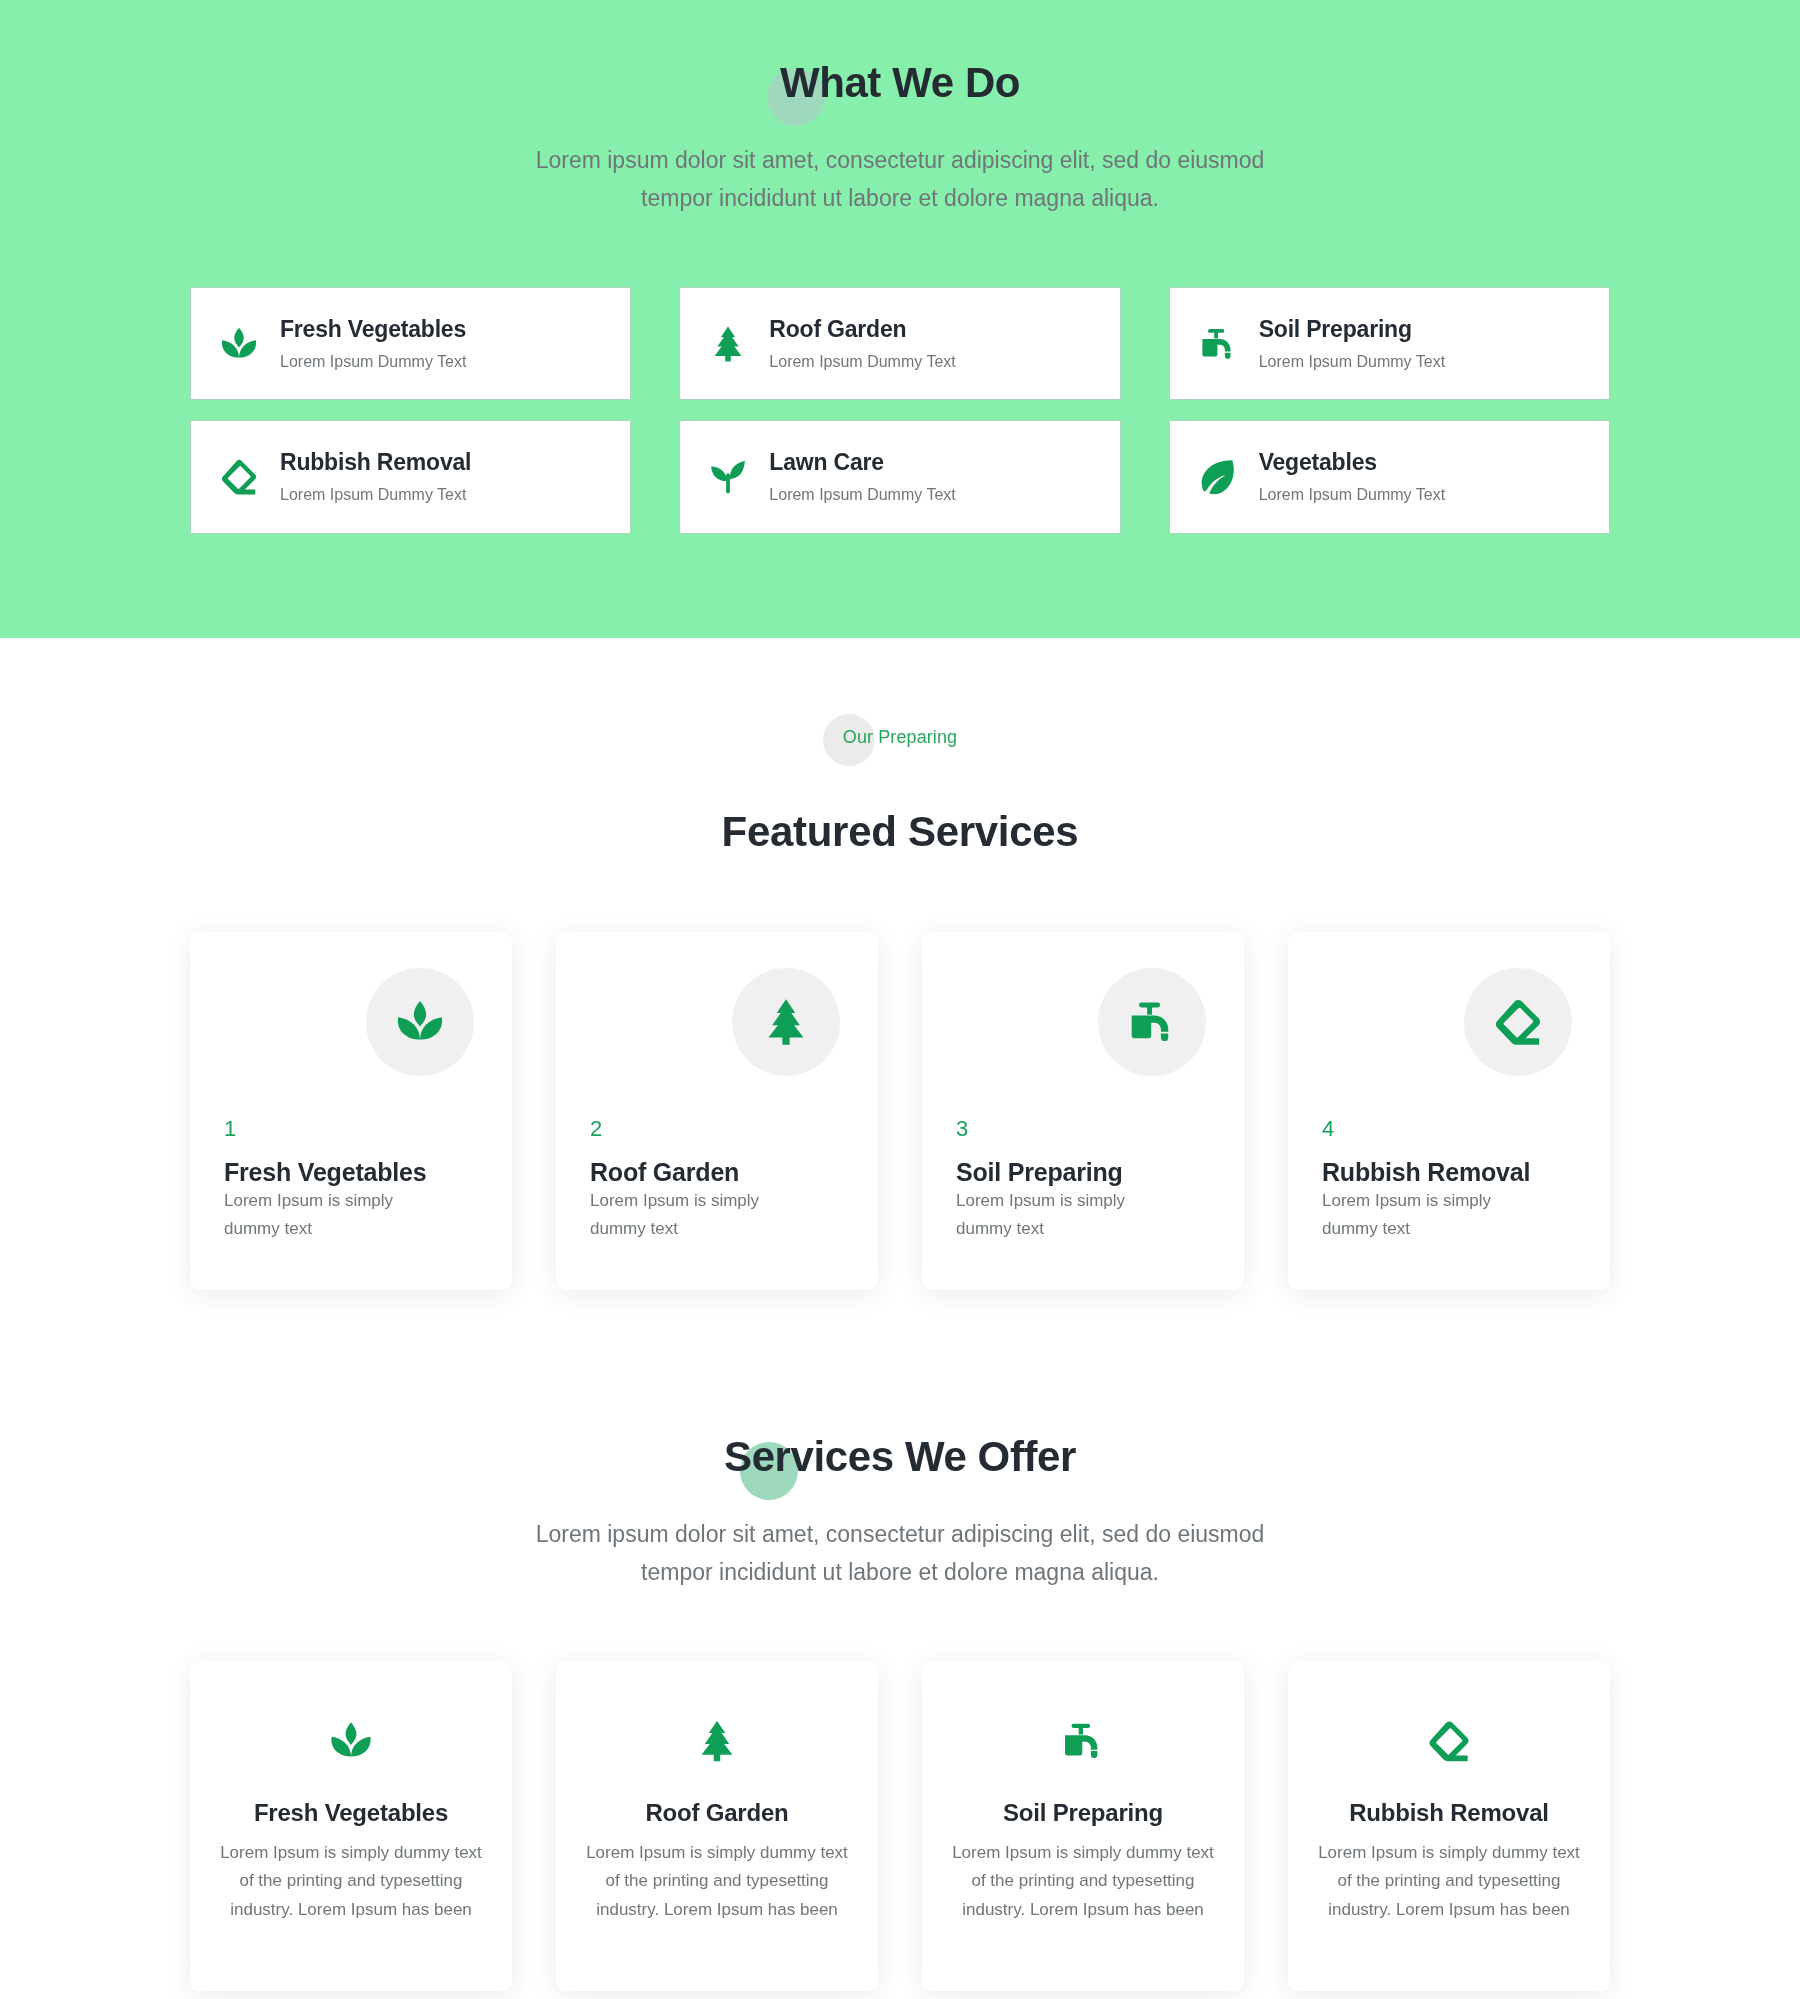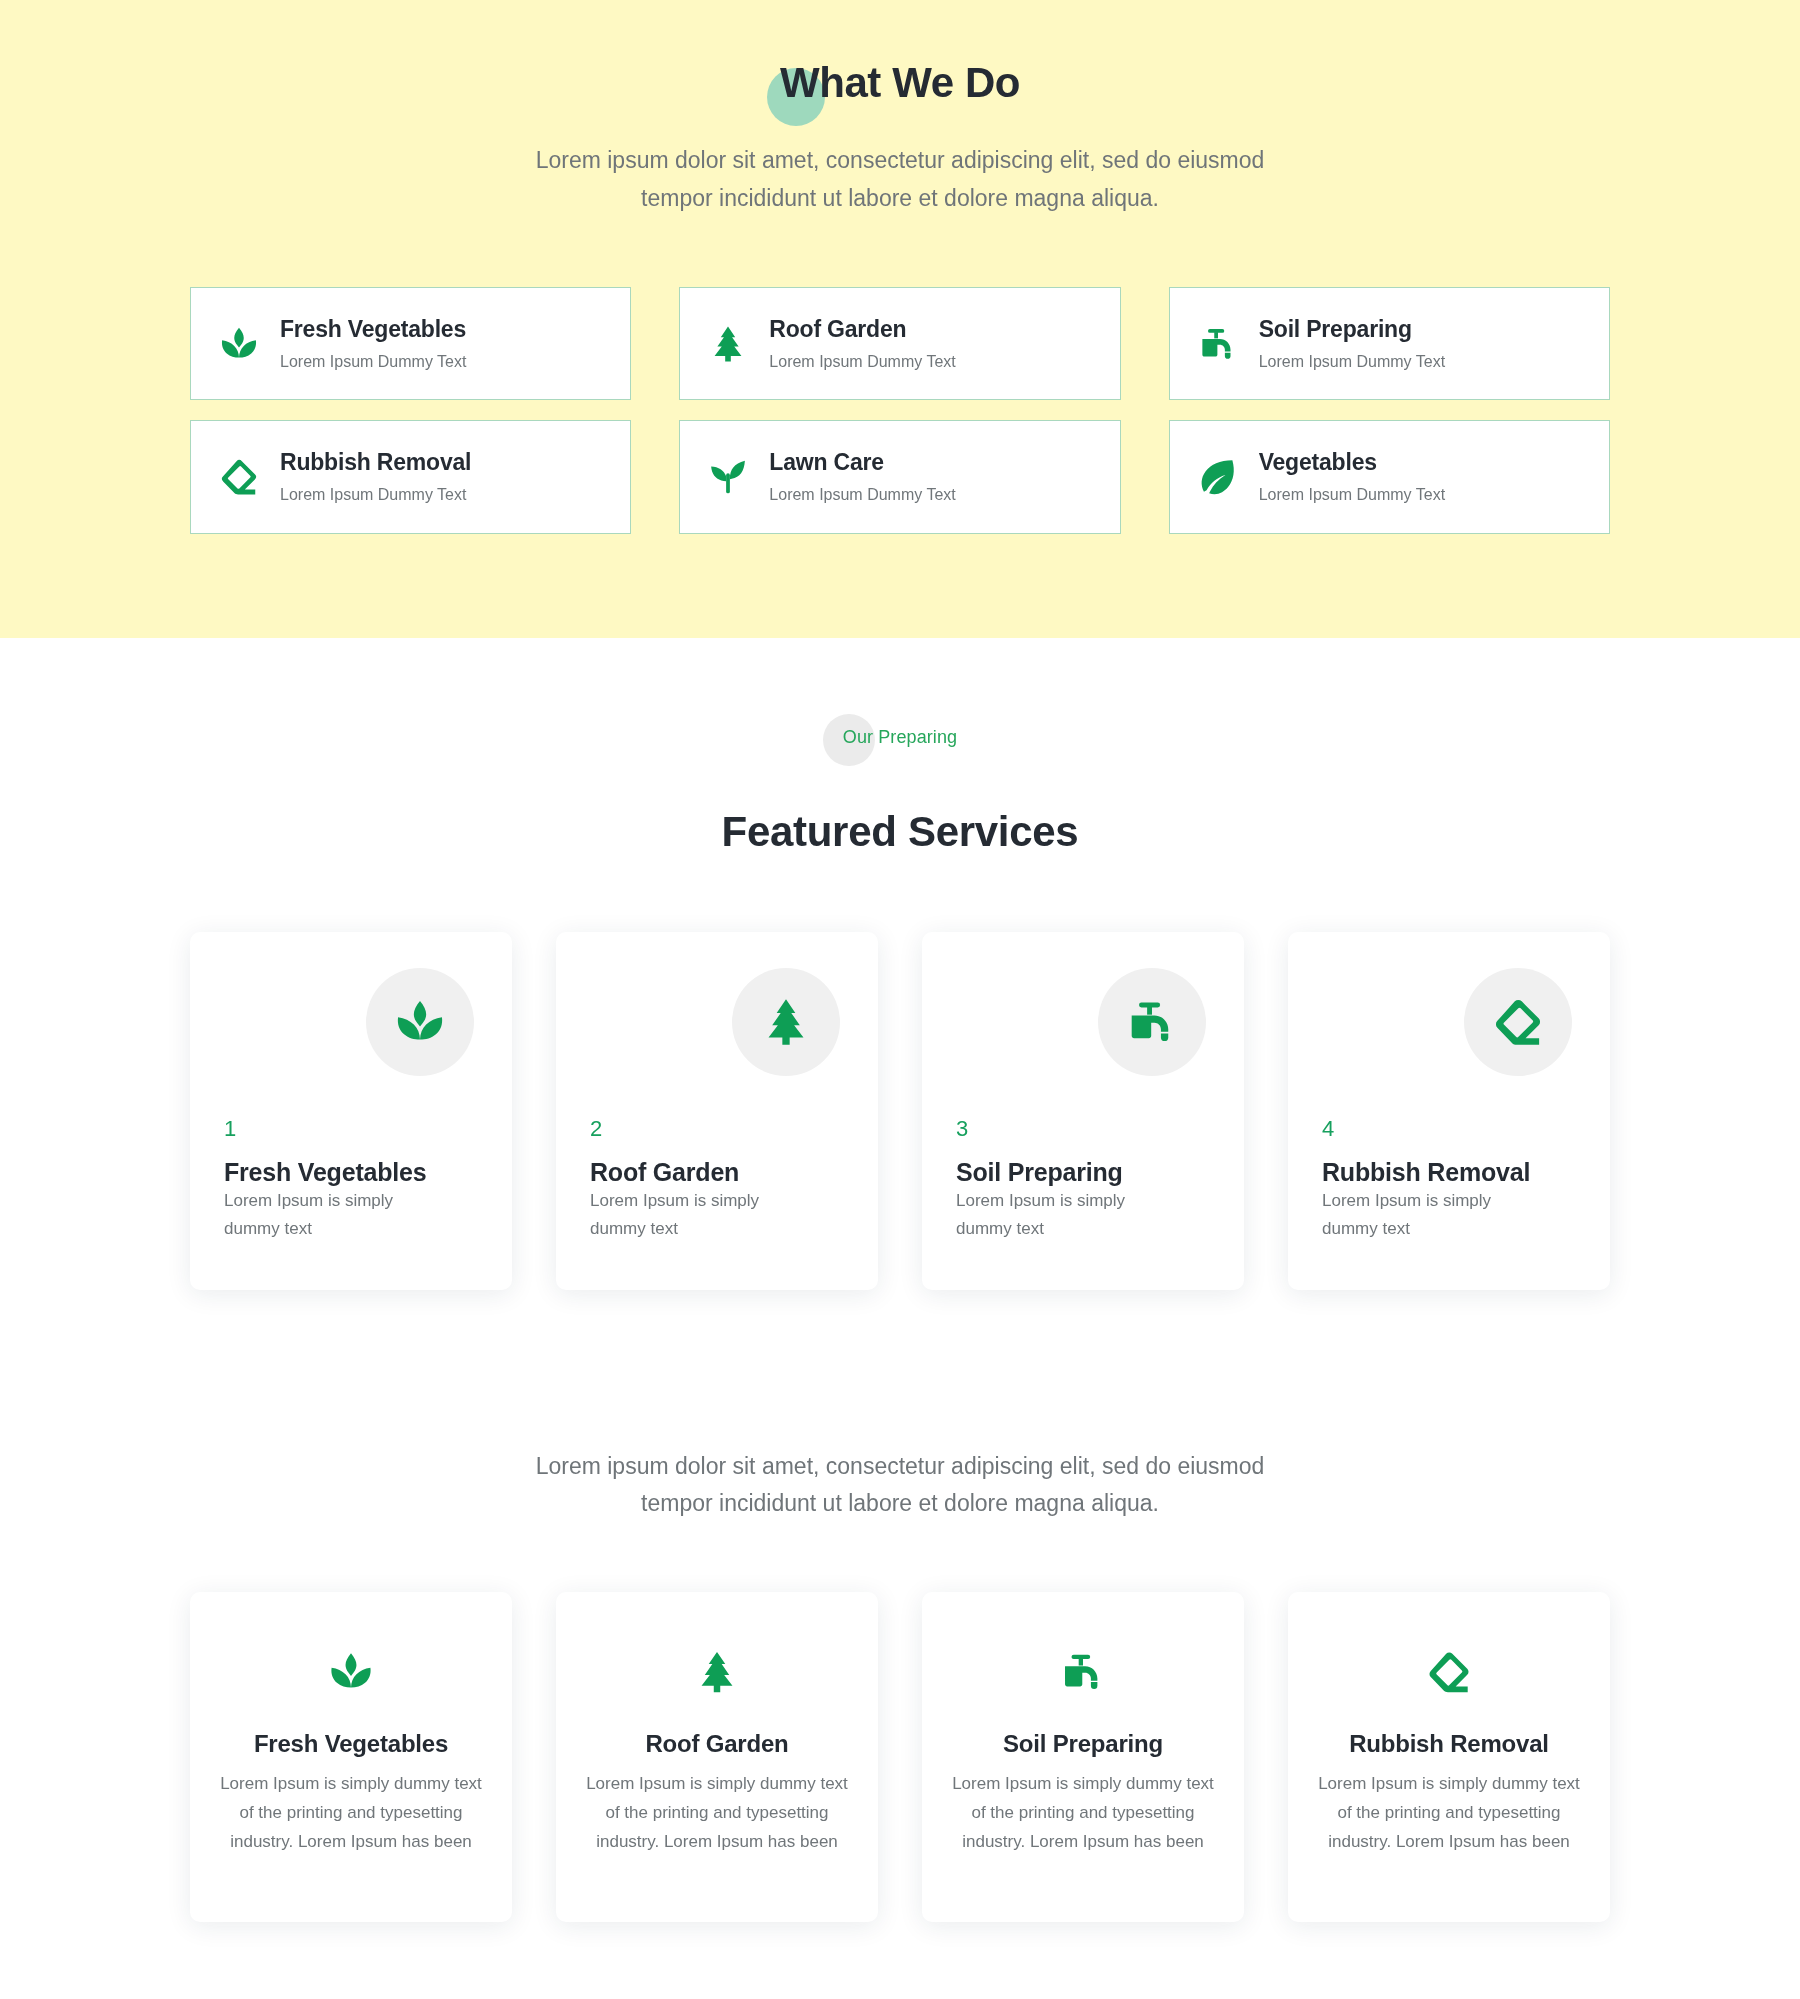--- a/index.html
+++ b/index.html
@@ -6,21 +6,21 @@
 
   body {
     width: 1800px;
     background: #ffffff;
     font-family: "Liberation Sans", sans-serif;
     -webkit-font-smoothing: antialiased;
   }
 
   
   .what-we-do-section {
-    background: #fef9c3;
+    background: #86efac;
     padding: 40px 0 104px 0;
   }
 
   .section-inner {
     width: 1420px;
     margin: 0 auto;
   }
 
   .heading-wrap {
     position: relative;
@@ -402,20 +402,24 @@
      <span class="featured-desc">Lorem Ipsum is simply dummy text</span>
         </div>
       </div>
 
   </div>
 </section>
 
 <section class="offer-section">
   <div class="section-inner">
 
+    <div class="heading-wrap">
+      <span class="heading-circle-green offer"></span>
+      <h2 class="main-heading">Services We Offer</h2>
+    </div>
 
     <p class="section-subtitle">Lorem ipsum dolor sit amet, consectetur adipiscing elit, sed do eiusmod tempor incididunt ut labore et dolore magna aliqua.</p>
 
     <div class="offer-grid" id="offer-grid">
         <div class="offer-card">
           <div class="offer-icon">
             <svg viewBox="0 0 64 64" xmlns="http://www.w3.org/2000/svg">
               <path fill="#0e9e55" d="M32 6c-5 6-7.6 11.3-7.6 16.4 0 4 1.6 7.6 4.2 10.8l3.4 4.2 3.4-4.2c2.6-3.2 4.2-6.8 4.2-10.8C39.6 17.3 37 12 32 6z"></path>
               <path fill="#0e9e55" d="M5 26c-1.2 8.6 1.6 16 7.4 21 5.6 4.9 12.4 6.6 19.6 6.6-.2-7.4-2.6-13.8-7.6-18.6C19.6 30.4 13 27 5 26z"></path>
               <path fill="#0e9e55" d="M59 26c-8 1-14.6 4.4-19.4 9-5 4.8-7.4 11.2-7.6 18.6 7.2 0 14-1.7 19.6-6.6C57.4 42 60.2 34.6 59 26z"></path>

